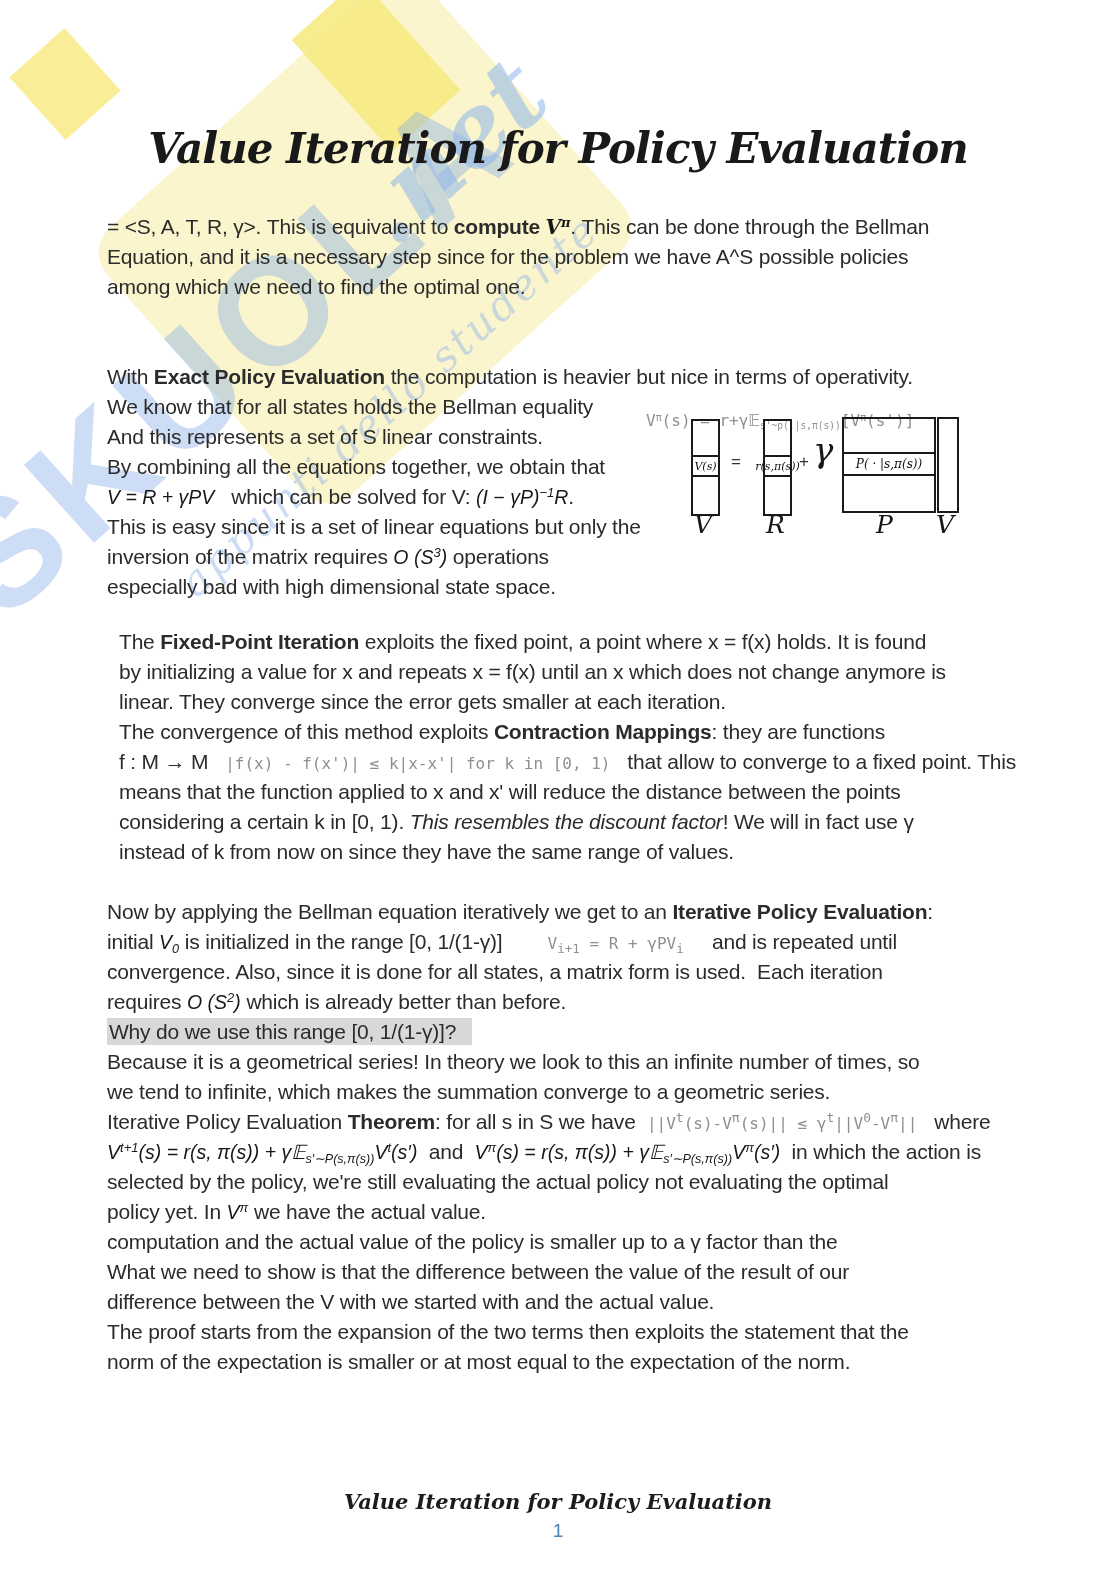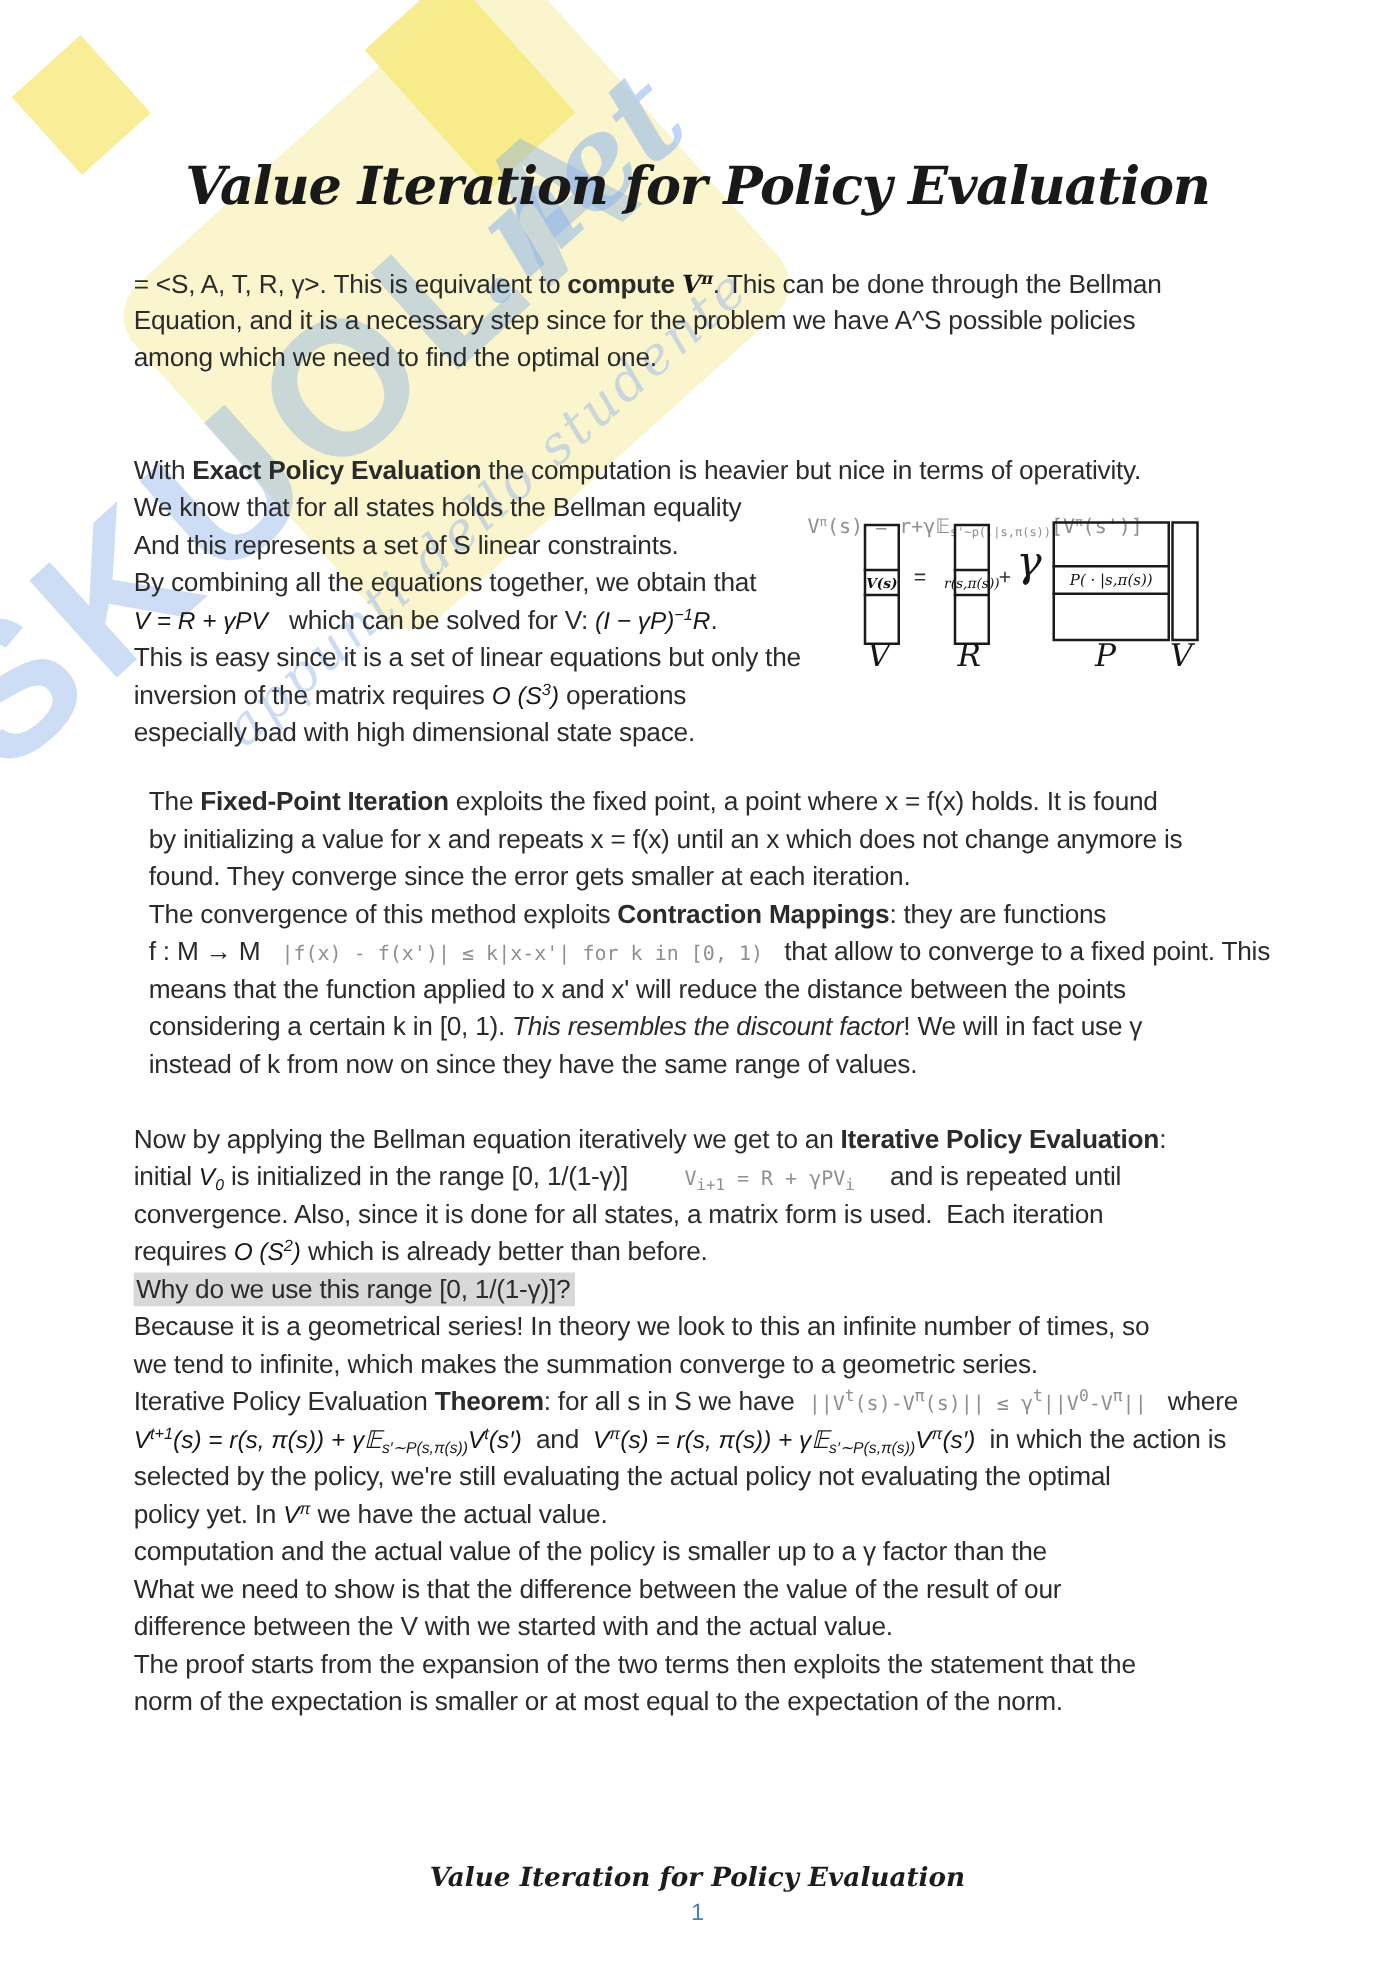--- a/index.html
+++ b/index.html
@@ -24,21 +24,21 @@
   
   .content{position:absolute;inset:0;z-index:2;}
   .doc-title{position:absolute;left:0;top:124px;width:100%;text-align:center;
              font-family:"DejaVu Serif",serif;font-style:italic;font-weight:700;
              font-size:42px;color:#191919;letter-spacing:-1px;}
   .para{position:absolute;left:107px;width:920px;font-size:21px;letter-spacing:-0.2px;}
   .line{white-space:pre;height:30px;line-height:30px;}
   .b{font-weight:700;}
   .u{}
   .i{font-style:italic;}
-  .hl{background:#d8d8d8;padding:2px 4px 2px 2px;}
+  .hl{background:#d8d8d8;padding:2px 16px 2px 2px;}
   .m{font-family:"DejaVu Sans Mono","DejaVu Sans",monospace;color:#8f8f8f;font-size:16px;letter-spacing:0;}
   .sf{font-family:Liberation Sans, sans-serif;font-style:italic;font-size:19.5px;color:#171717;letter-spacing:0;}
   .sfb{font-family:"DejaVu Serif","DejaVu Sans",serif;font-style:italic;font-weight:700;font-size:20px;color:#171717;}
   .sup{font-size:0.62em;position:relative;top:-0.55em;}
   .sub{font-size:0.60em;position:relative;top:0.35em;}
   #p1{top:212px;} #p2{top:362px;} #p3{top:627px;margin-left:12px;} #p4{top:897px;}
   
   .fig-formula{position:absolute;left:646px;top:386px;white-space:pre;margin-top:20px;}
   .diagram{position:absolute;left:0;top:0;}
   .box{position:absolute;border:2px solid #1a1a1a;background:transparent;}
@@ -84,21 +84,21 @@
         <div class="line"><span>And this represents a set of S linear constraints.</span></div>
         <div class="line"><span>By combining all the equations together, we obtain that</span></div>
         <div class="line"><span class="sf">V = R + γPV</span><span>   which can be solved for V: </span><span class="sf">(I − γP)</span><span class="sf sup">−1</span><span class="sf">R</span><span>.</span></div>
         <div class="line"><span>This is easy since it is a set of linear equations but only the</span></div>
         <div class="line"><span>inversion of the matrix requires </span><span class="sf">O</span><span class="sf"> (S</span><span class="sf sup">3</span><span class="sf">)</span><span> operations</span></div>
         <div class="line"><span>especially bad with high dimensional state space.</span></div>
       </div>
     <div id="p3" class="para">
         <div class="line"><span>The </span><span class="b">Fixed-Point Iteration</span><span> exploits the fixed point, a point where x = f(x) holds. It is found</span></div>
         <div class="line"><span>by initializing a value for x and repeats x = f(x) until an x which does not change anymore is</span></div>
-        <div class="line"><span>found. They converge since the error gets smaller at each iteration.</span></div>
+        <div class="line"><span>linear. They converge since the error gets smaller at each iteration.</span></div>
         <div class="line"><span>The convergence of this method exploits </span><span class="b">Contraction Mappings</span><span>: they are functions</span></div>
         <div class="line"><span>f : M </span><span class="b">→</span><span> M   </span><span class="m">|f(x) - f(x')| ≤ k|x-x'| for k in [0, 1)</span><span>   that allow to converge to a fixed point. This</span></div>
         <div class="line"><span>means that the function applied to x and x' will reduce the distance between the points</span></div>
         <div class="line"><span>considering a certain k in [0, 1). </span><span class="i">This resembles the discount factor</span><span>! We will in fact use γ</span></div>
         <div class="line"><span>instead of k from now on since they have the same range of values.</span></div>
       </div>
     <div id="p4" class="para">
         <div class="line"><span>Now by applying the Bellman equation iteratively we get to an </span><span class="b">Iterative Policy Evaluation</span><span>:</span></div>
         <div class="line"><span>initial </span><span class="sf">V</span><span class="sf sub">0</span><span> is initialized in the range [0, 1/(1-γ)]</span><span>        </span><span class="m">V</span><span class="m sub">i+1</span><span class="m"> = R + γPV</span><span class="m sub">i</span><span>     </span><span>and is repeated until</span></div>
         <div class="line"><span>convergence. Also, since it is done for all states, a matrix form is used.  Each iteration</span></div>
@@ -115,21 +115,21 @@
         <div class="line"><span>difference between the V with we started with and the actual value.</span></div>
         <div class="line"><span>The proof starts from the expansion of the two terms then exploits the statement that the</span></div>
         <div class="line"><span>norm of the expectation is smaller or at most equal to the expectation of the norm.</span></div>
       </div>
 
     <div class="fig-formula"><div class="line"><span class="m">V</span><span class="m sup">π</span><span class="m">(s) = r+γ𝔼</span><span class="m sub">s'~p(.|s,π(s))</span><span class="m">[V</span><span class="m sup">π</span><span class="m">(s')]</span></div></div>
 
     <div class="diagram">
       <div class="box" style="left:691px;top:419px;width:25px;height:93px;">
         <div class="band" style="top:34px;height:18px;">
-            <span style="font-size:11px;font-weight:bold;">V(s)</span>
+            <span style="font-size:11px;">V(s)</span>
           </div>
       </div>
       <div class="op" style="left:731px;top:452px;">=</div>
       <div class="box" style="left:763px;top:419px;width:25px;height:93px;">
         <div class="band" style="top:34px;height:18px;">
             <span style="font-size:11px;">r(s,π(s))</span>
           </div>
       </div>
       <div class="op" style="left:799px;top:452px;">+</div>
       <div class="gamma" style="left:813px;top:430px;">γ</div>

